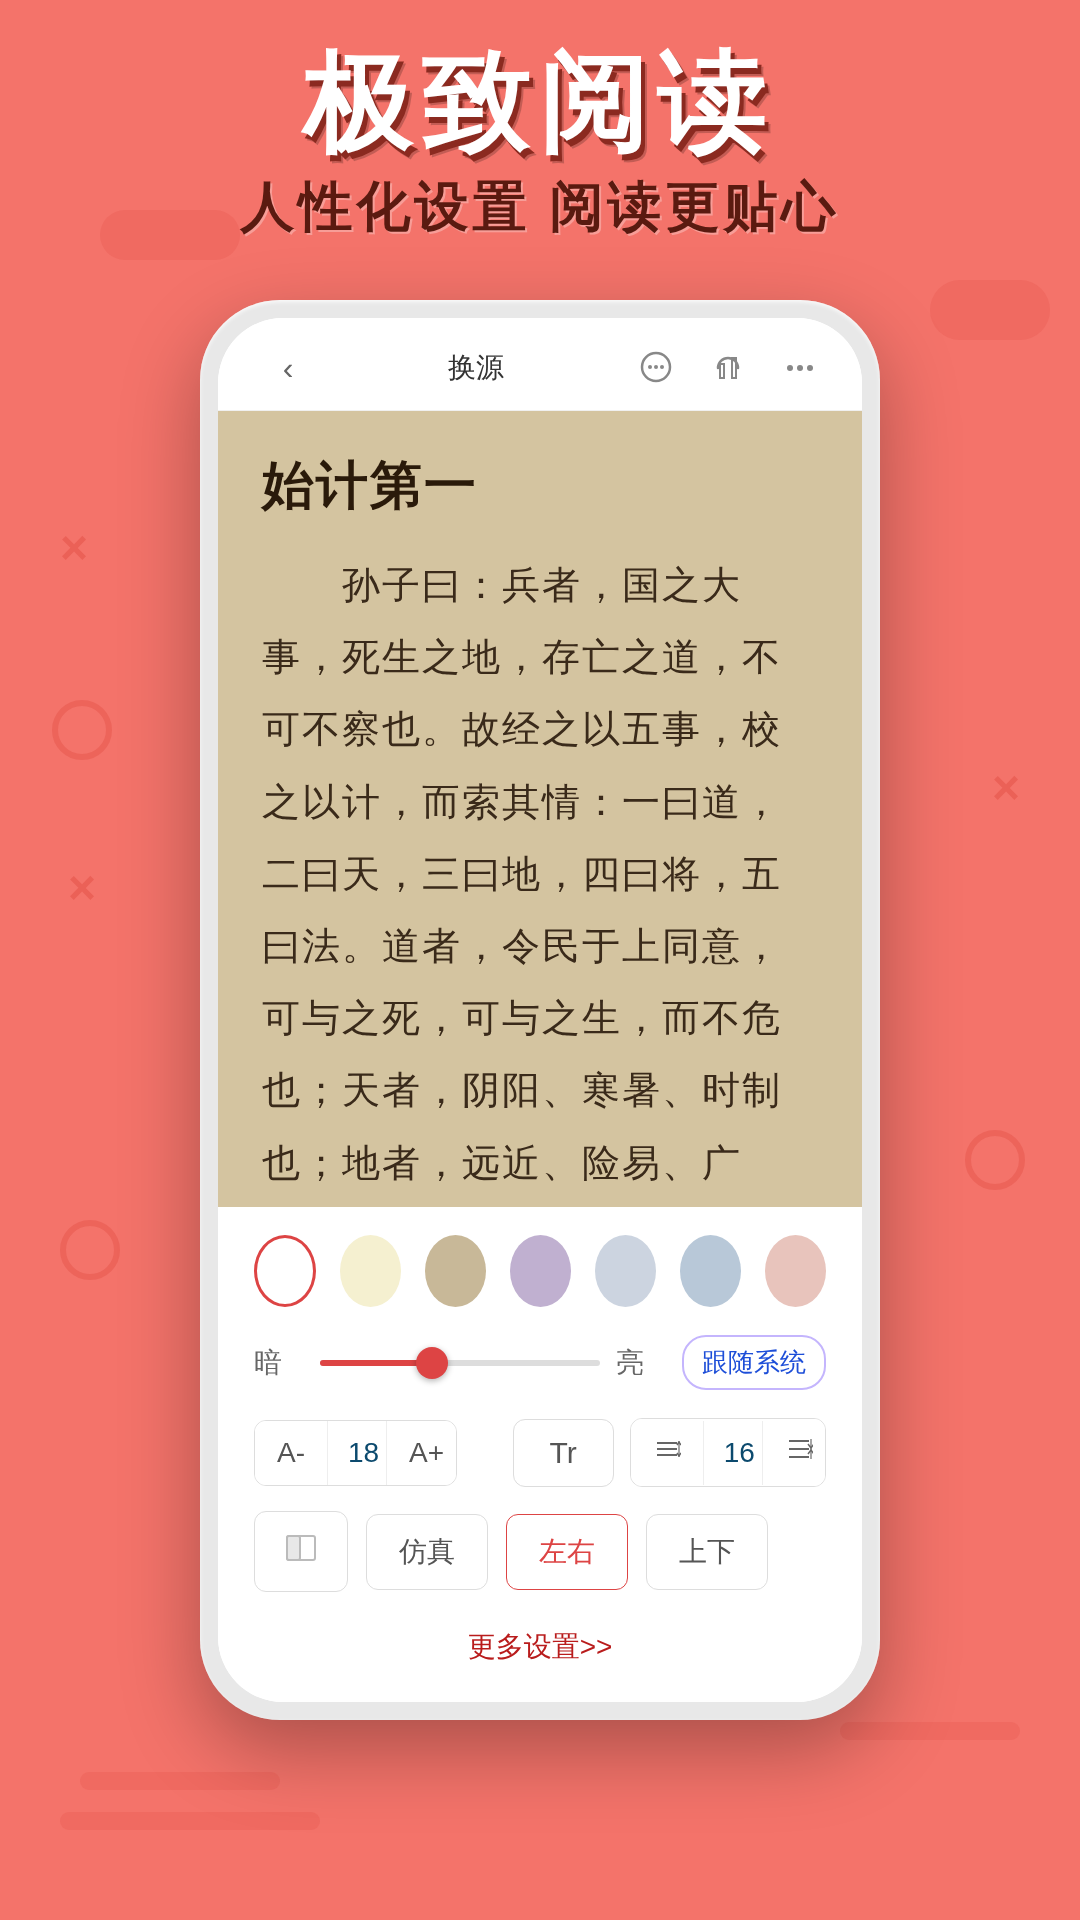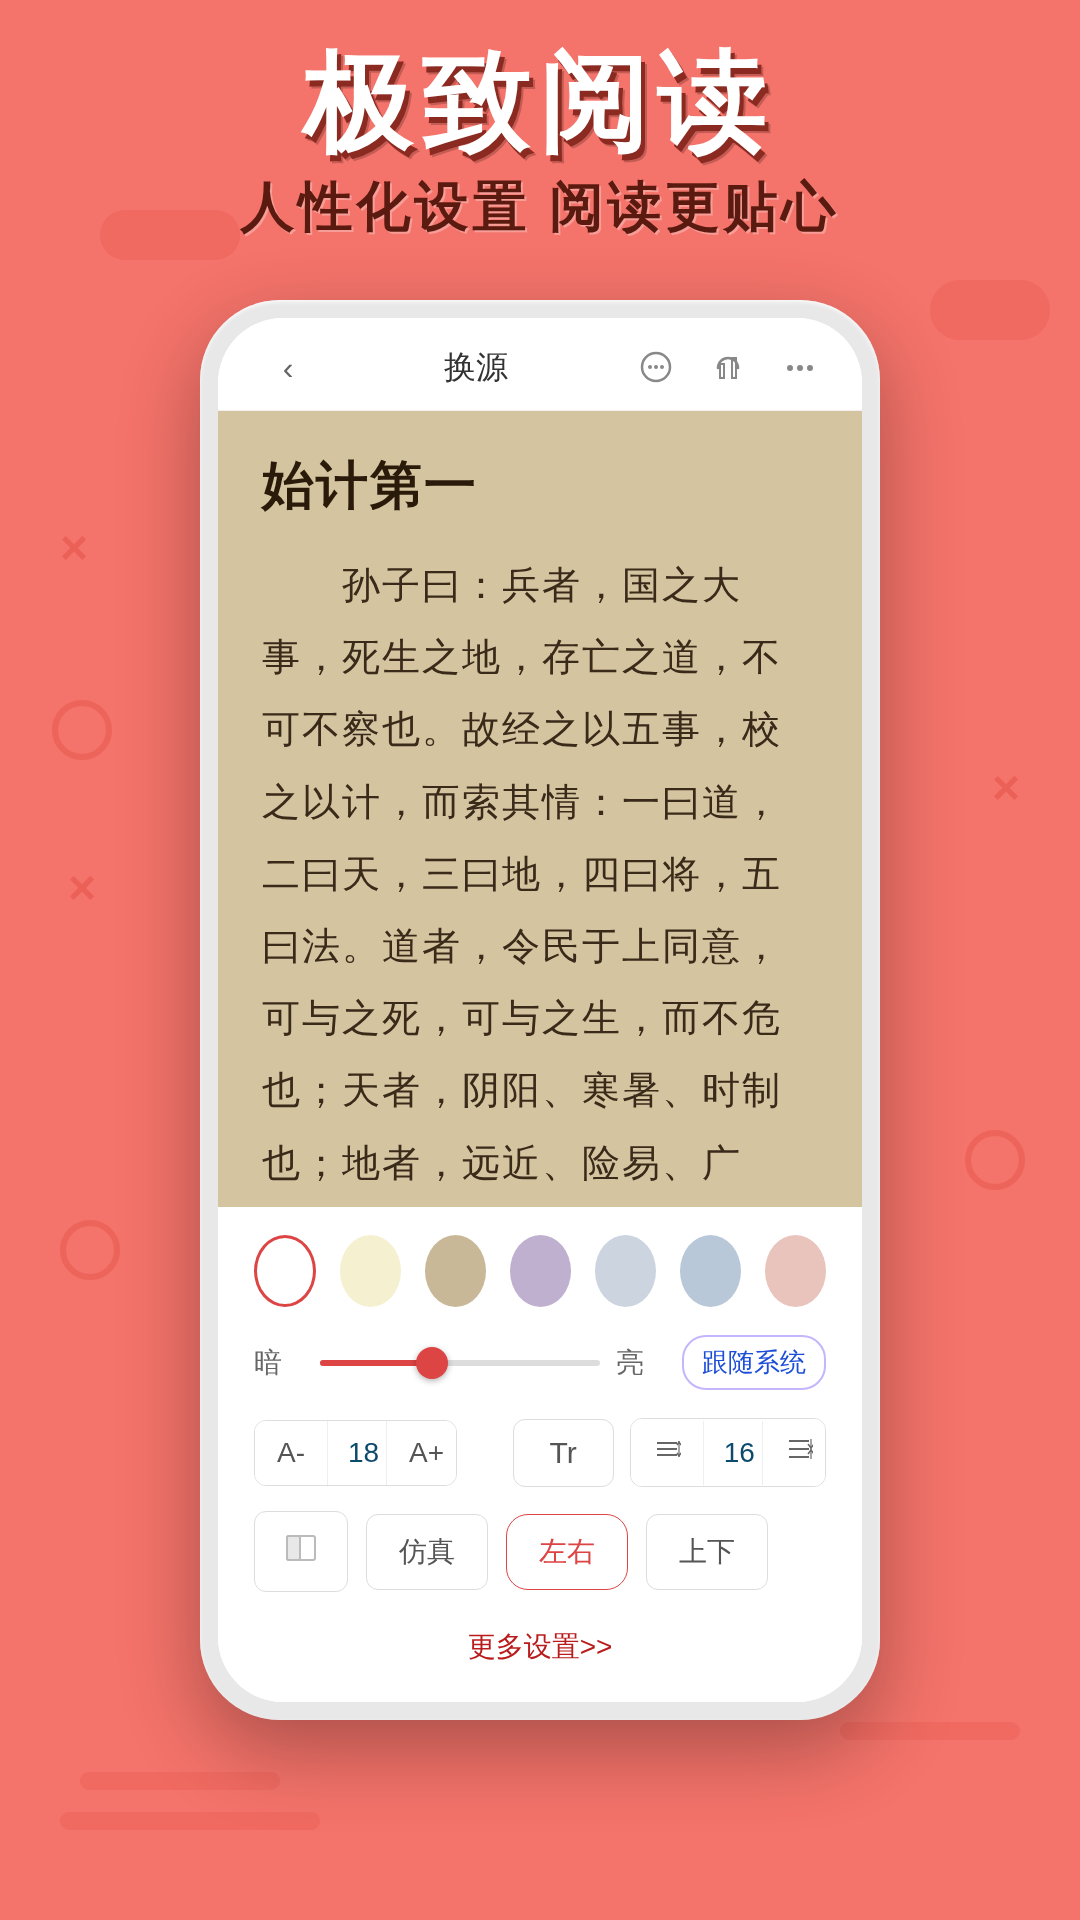--- a/index.html
+++ b/index.html
@@ -88,21 +88,21 @@
     }
 
     .top-bar-btn {
       font-size: 32px;
       color: #666;
       width: 60px;
       text-align: center;
     }
 
     .top-bar-title {
-      font-size: 32px;
+      font-size: 28px;
       color: #333;
     }
 
     .top-bar-icons {
       display: flex;
       gap: 28px;
       align-items: center;
     }
 
     .icon-circle {
@@ -290,21 +290,20 @@
       background: #fff;
       cursor: pointer;
       display: flex;
       align-items: center;
       gap: 10px;
     }
 
     .mode-btn.active {
       border-color: #d44;
       color: #d44;
-      border-radius: 22px;
     }
 
     .mode-icon-btn {
       border: 1.5px solid #ddd;
       border-radius: 12px;
       padding: 18px 28px;
       font-size: 28px;
       color: #aaa;
       background: #fff;
       cursor: pointer;

